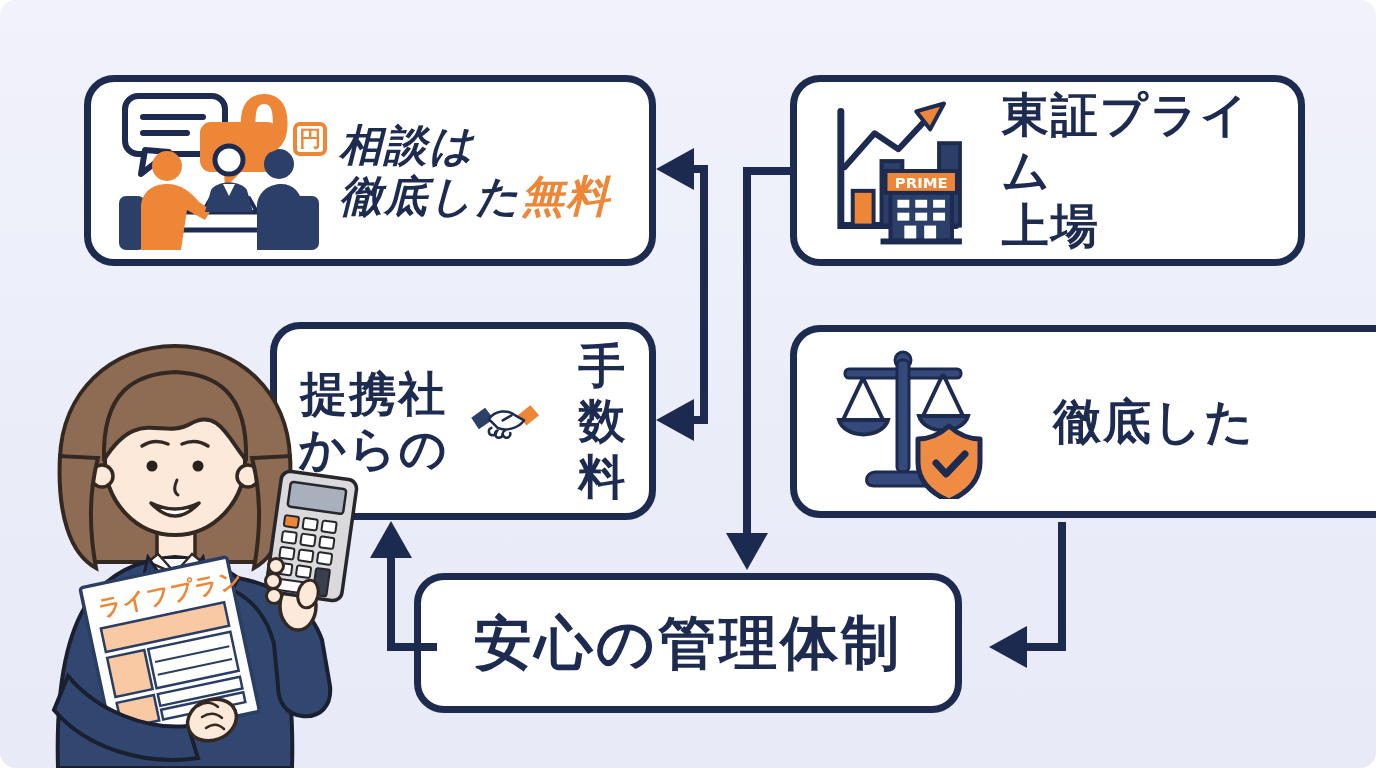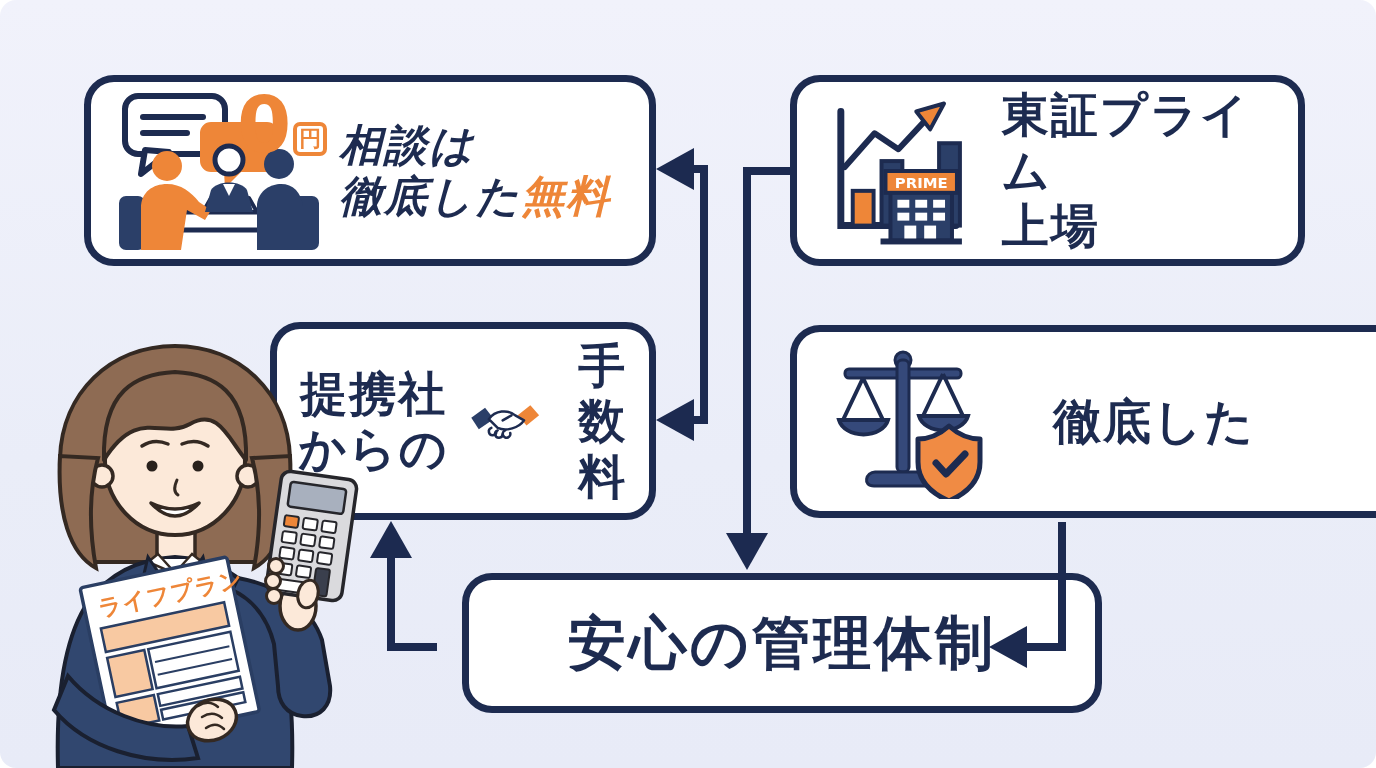--- a/index.html
+++ b/index.html
@@ -28,21 +28,21 @@
   .c2{left:790px;top:75px;width:515px;height:191px;padding-left:22px;}
   .c2 .txt{font-size:47px;margin-left:32px;}
   
   .c3{left:270px;top:322px;width:386px;height:198px;justify-content:center;}
   .c3 .txt{font-size:47px;text-align:center;}
   .c3 .row2{display:flex;align-items:center;justify-content:center;gap:16px;}
   
   .c4{left:790px;top:325px;width:617px;height:193px;padding-left:24px;gap:45px;}
   .c4 .txt{font-size:48px;margin-left:22px;}
   
-  .c5{left:462px;top:573px;width:640px;height:140px;justify-content:center;}
+  .c5{left:414px;top:573px;width:548px;height:140px;justify-content:center;}
   .c5 .txt{font-size:58px;letter-spacing:3px;}
   .arrows{position:absolute;left:0;top:0;z-index:2;pointer-events:none;}
   .figure{position:absolute;left:40px;top:338px;z-index:5;}
 </style>
 </head>
 <body>
 
 <div class="stage">
 
   <div class="card c1">

